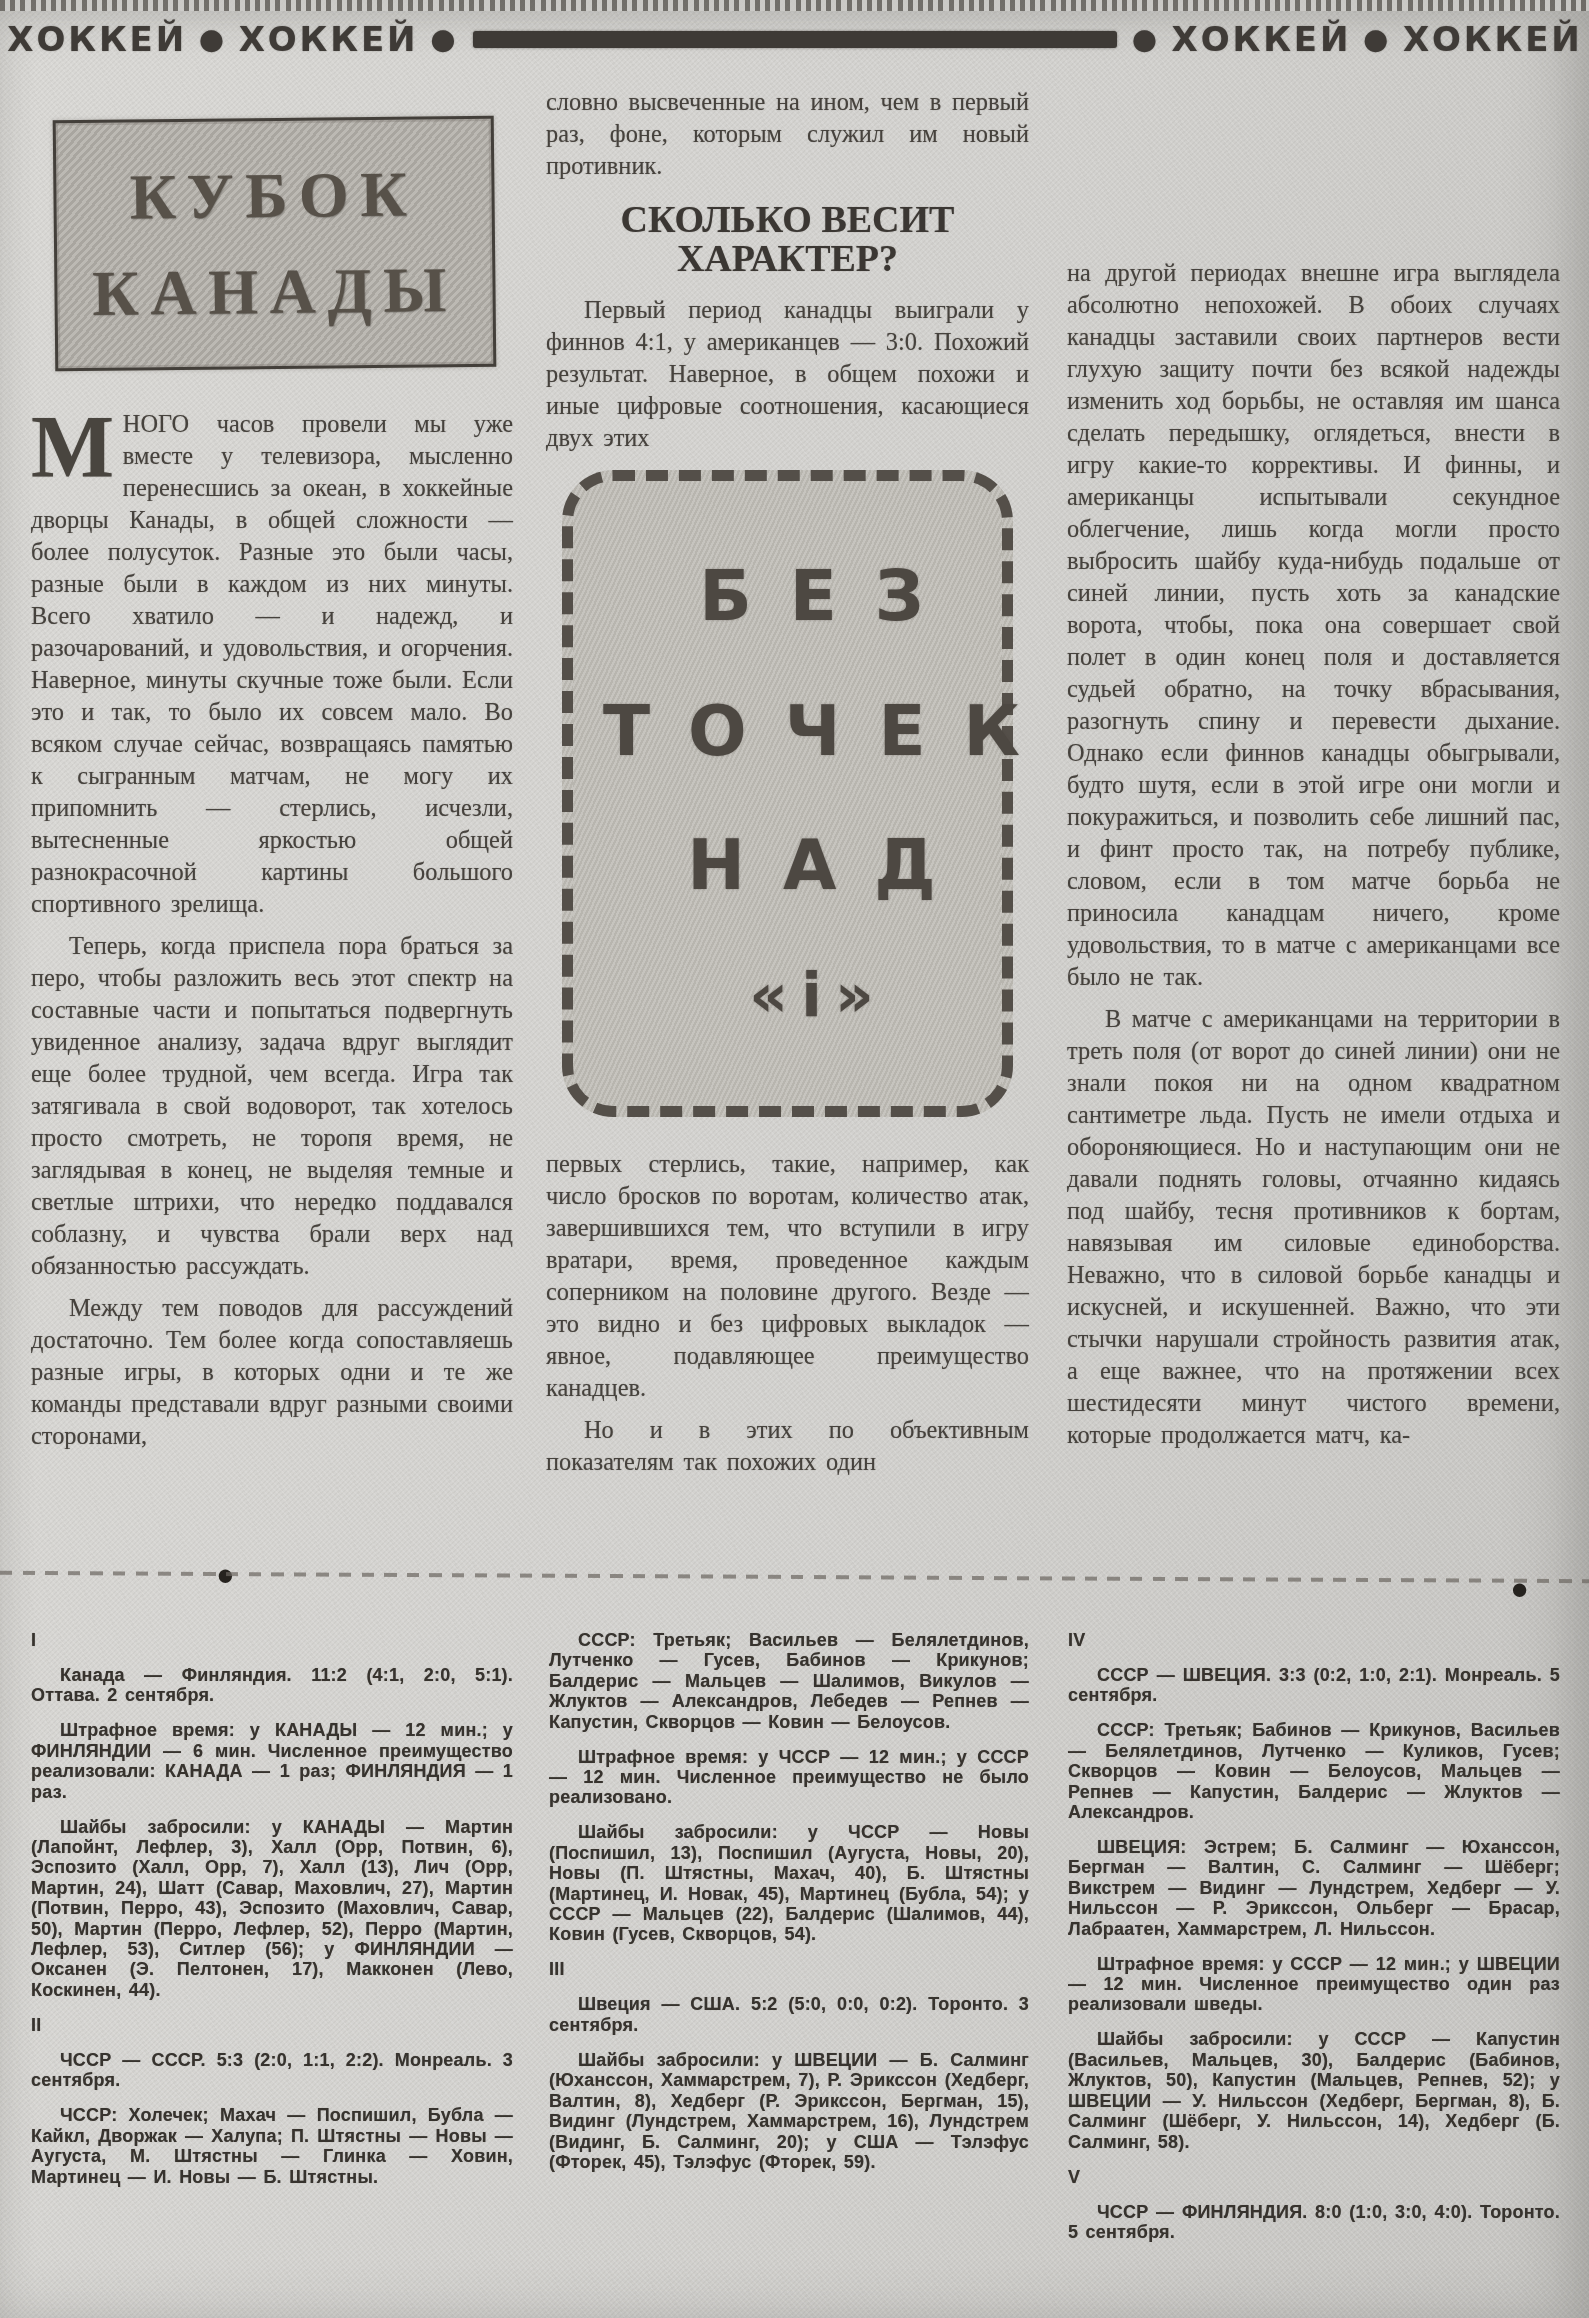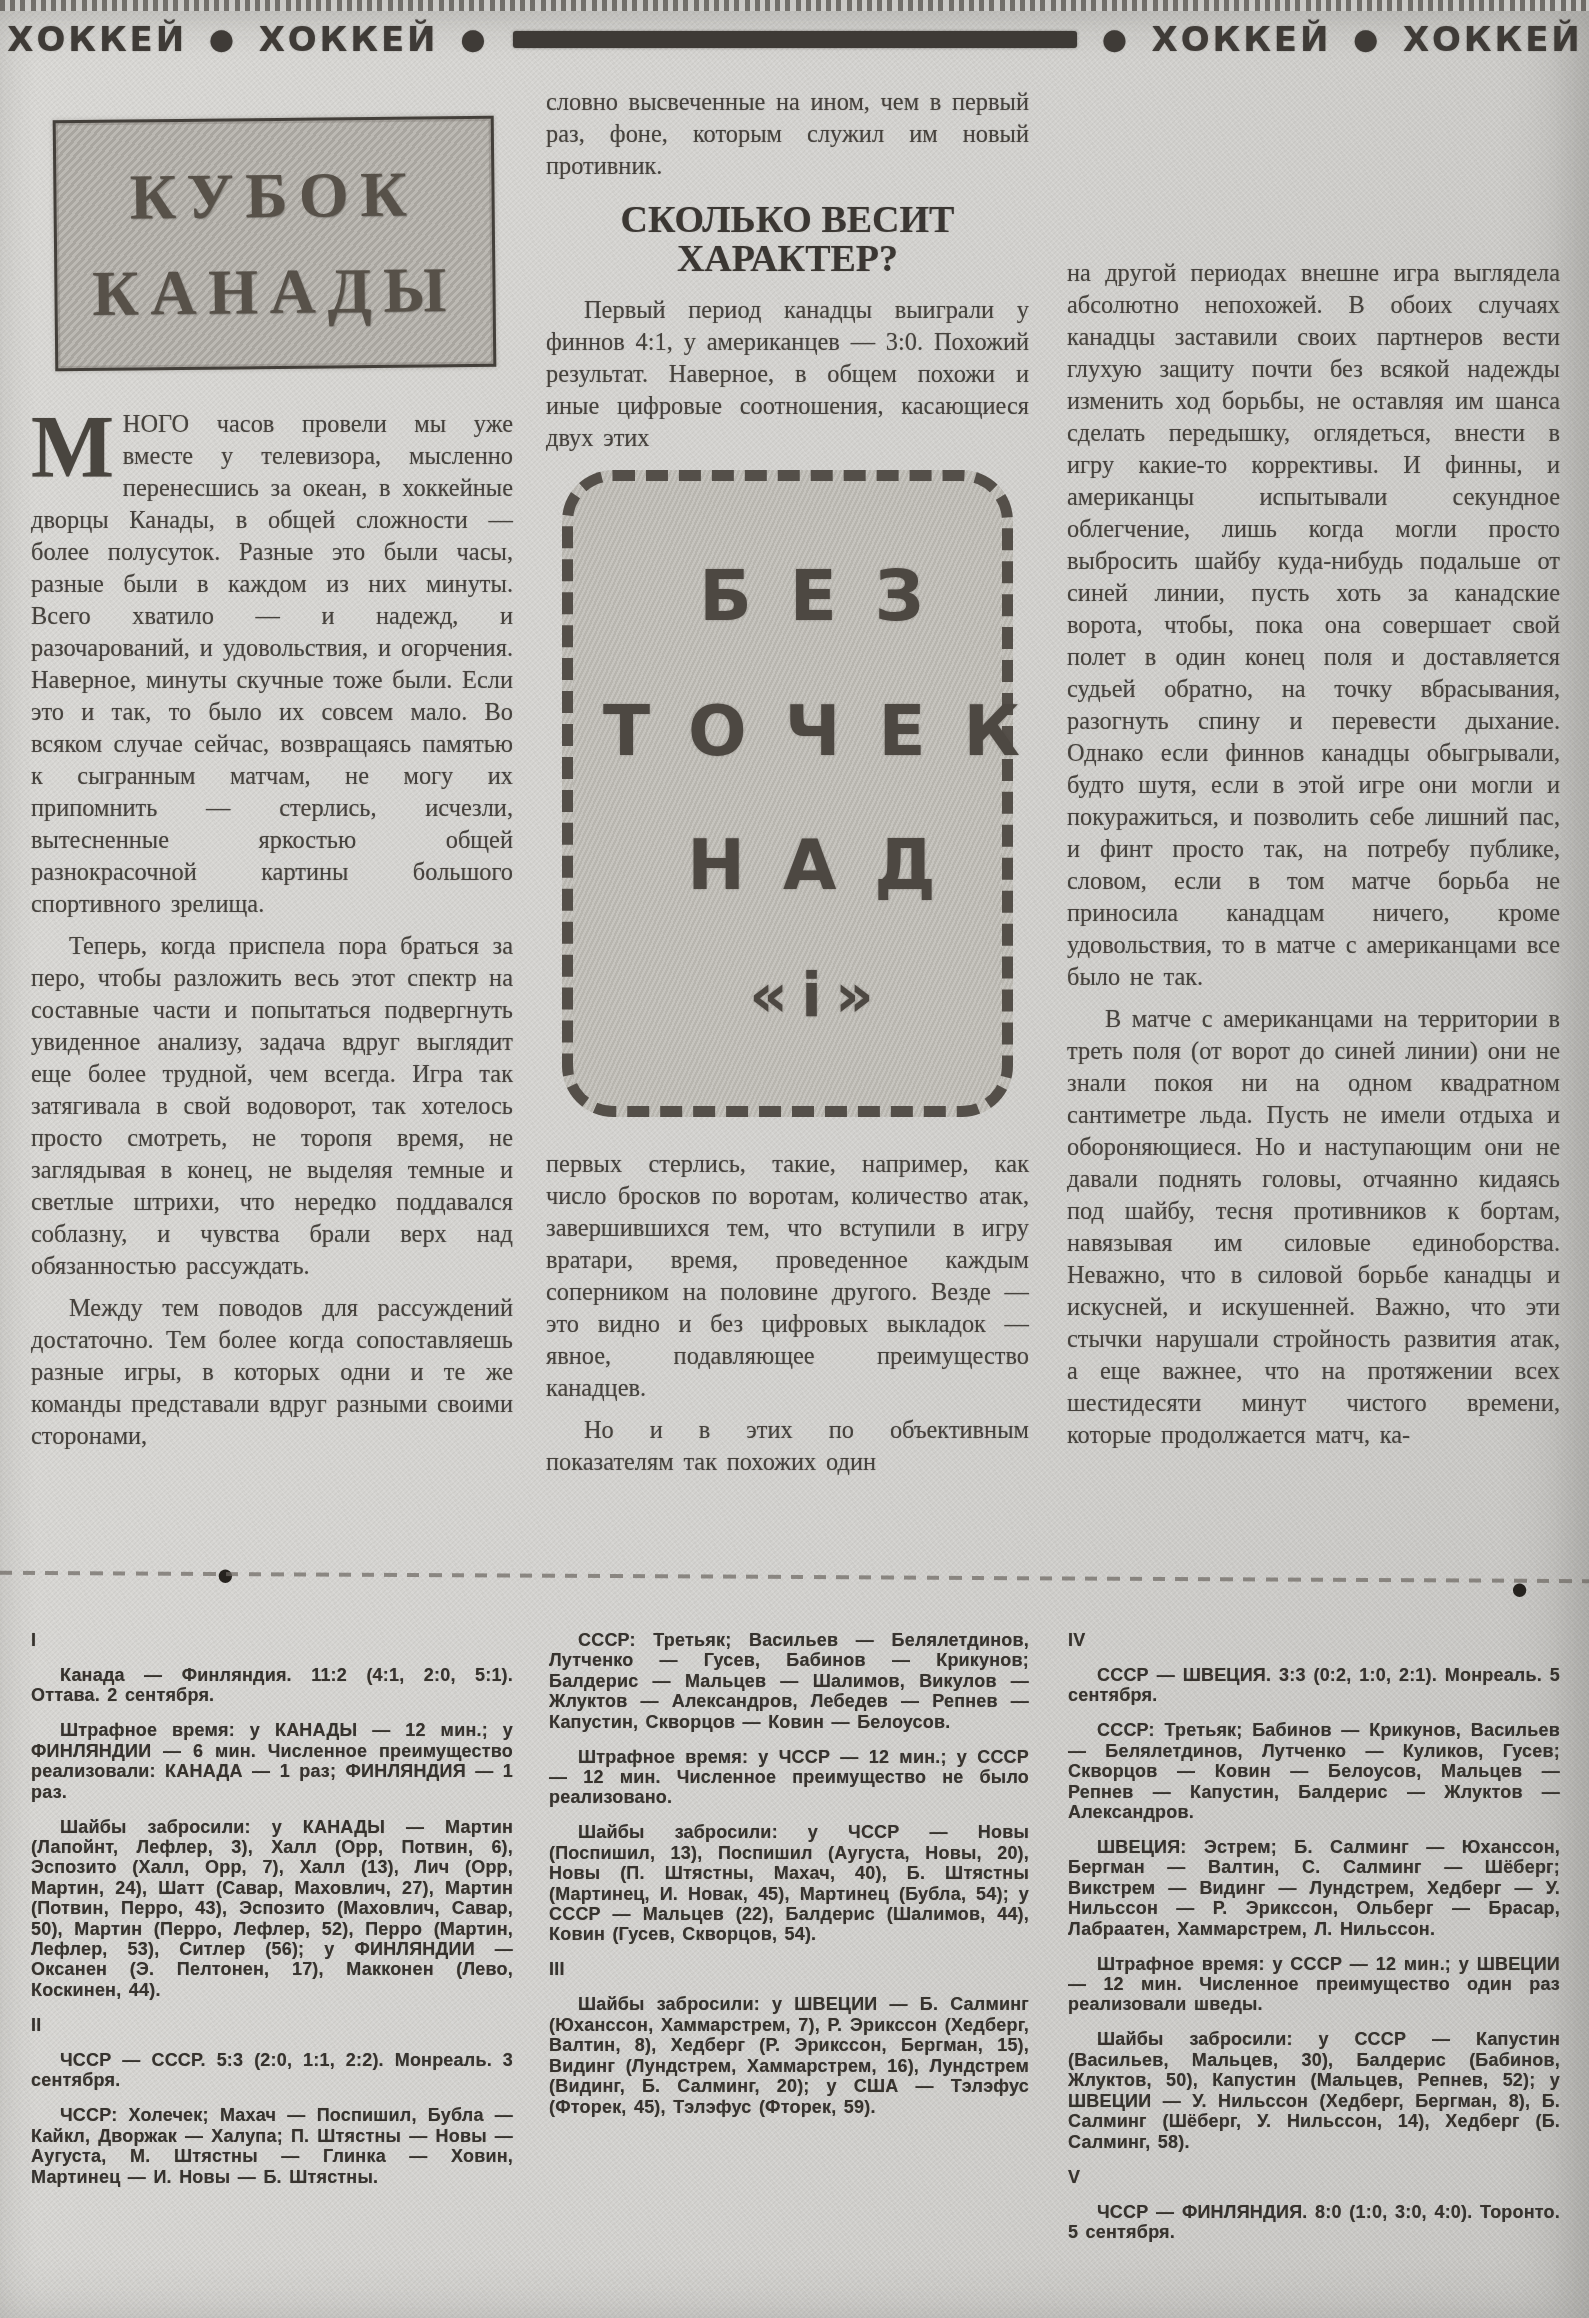--- a/index.html
+++ b/index.html
@@ -11,21 +11,21 @@
       repeating-linear-gradient(-43deg, rgba(96,92,86,.06) 0 1.5px, rgba(0,0,0,0) 1.5px 3.6px),
       linear-gradient(100deg,#d9d8d5 0%,#d2d1ce 55%,#c6c5c2 100%);
     box-shadow:inset -29px 0 58px rgba(88,86,82,.22), inset 0 17.5px 36px rgba(88,86,82,.15);
     font-family:"Liberation Serif", serif;color:#46423d;
   }
   .top-edge{position:absolute;top:0;left:0;width:100%;height:11px;
     background:repeating-linear-gradient(90deg,#5f5c57 0 5.1px,#cfcecb 5.1px 10.2px);opacity:.8;}
   
   .masthead{position:absolute;top:19px;left:0;width:100%;display:flex;align-items:center;
     font-family:"DejaVu Sans", sans-serif;font-weight:bold;font-size:34px;letter-spacing:2.9px;color:#3f3b37;
-    text-shadow:0 0 1.5px rgba(63,59,55,.45);gap:10px;}
+    text-shadow:0 0 1.5px rgba(63,59,55,.45);}
   .masthead .word{padding:0 7.3px;}
   .masthead .dot{font-size:29px;line-height:34px;padding:0 4.4px;}
   .masthead .bar{flex:1;height:17px;background:#3e3a36;margin:0 10.2px;border-radius:2.9px;
     box-shadow:0 0 2.9px rgba(60,56,52,.55);}
   
   .col{position:absolute;}
   .col-left{left:31px;top:86px;width:482px;}
   .col-mid{left:546px;top:86px;width:483px;}
   .col-right{left:1067px;top:257px;width:493px;}
   .body-text p{font-size:24.4px;line-height:32px;text-align:justify;margin:0 0 10.2px;
@@ -136,20 +136,21 @@
       <p>Шайбы забросили: у КАНАДЫ — Мартин (Лапойнт, Лефлер, 3), Халл (Орр, Потвин, 6), Эспозито (Халл, Орр, 7), Халл (13), Лич (Орр, Мартин, 24), Шатт (Савар, Маховлич, 27), Мартин (Потвин, Перро, 43), Эспозито (Маховлич, Савар, 50), Мартин (Перро, Лефлер, 52), Перро (Мартин, Лефлер, 53), Ситлер (56); у ФИНЛЯНДИИ — Оксанен (Э. Пелтонен, 17), Макконен (Лево, Коскинен, 44).</p>
       <p class="roman">II</p>
       <p>ЧССР — СССР. 5:3 (2:0, 1:1, 2:2). Монреаль. 3 сентября.</p>
       <p>ЧССР: Холечек; Махач — Поспишил, Бубла — Кайкл, Дворжак — Халупа; П. Штястны — Новы — Аугуста, М. Штястны — Глинка — Ховин, Мартинец — И. Новы — Б. Штястны.</p>
     </div>
     <div class="rcol rcol-2">
       <p>СССР: Третьяк; Васильев — Белялетдинов, Лутченко — Гусев, Бабинов — Крикунов; Балдерис — Мальцев — Шалимов, Викулов — Жлуктов — Александров, Лебедев — Репнев — Капустин, Скворцов — Ковин — Белоусов.</p>
       <p>Штрафное время: у ЧССР — 12 мин.; у СССР — 12 мин. Численное преимущество не было реализовано.</p>
       <p>Шайбы забросили: у ЧССР — Новы (Поспишил, 13), Поспишил (Аугуста, Новы, 20), Новы (П. Штястны, Махач, 40), Б. Штястны (Мартинец, И. Новак, 45), Мартинец (Бубла, 54); у СССР — Мальцев (22), Балдерис (Шалимов, 44), Ковин (Гусев, Скворцов, 54).</p>
       <p class="roman">III</p>
+      <p>Швеция — США. 5:2 (5:0, 0:0, 0:2). Торонто. 3 сентября.</p>
       <p>Шайбы забросили: у ШВЕЦИИ — Б. Салминг (Юханссон, Хаммарстрем, 7), Р. Эрикссон (Хедберг, Валтин, 8), Хедберг (Р. Эрикссон, Бергман, 15), Видинг (Лундстрем, Хаммарстрем, 16), Лундстрем (Видинг, Б. Салминг, 20); у США — Тэлэфус (Фторек, 45), Тэлэфус (Фторек, 59).</p>
     </div>
     <div class="rcol rcol-3">
       <p class="roman lead-top">IV</p>
       <p>СССР — ШВЕЦИЯ. 3:3 (0:2, 1:0, 2:1). Монреаль. 5 сентября.</p>
       <p>СССР: Третьяк; Бабинов — Крикунов, Васильев — Белялетдинов, Лутченко — Куликов, Гусев; Скворцов — Ковин — Белоусов, Мальцев — Репнев — Капустин, Балдерис — Жлуктов — Александров.</p>
       <p>ШВЕЦИЯ: Эстрем; Б. Салминг — Юханссон, Бергман — Валтин, С. Салминг — Шёберг; Викстрем — Видинг — Лундстрем, Хедберг — У. Нильссон — Р. Эрикссон, Ольберг — Брасар, Лабраатен, Хаммарстрем, Л. Нильссон.</p>
       <p>Штрафное время: у СССР — 12 мин.; у ШВЕЦИИ — 12 мин. Численное преимущество один раз реализовали шведы.</p>
       <p>Шайбы забросили: у СССР — Капустин (Васильев, Мальцев, 30), Балдерис (Бабинов, Жлуктов, 50), Капустин (Мальцев, Репнев, 52); у ШВЕЦИИ — У. Нильссон (Хедберг, Бергман, 8), Б. Салминг (Шёберг, У. Нильссон, 14), Хедберг (Б. Салминг, 58).</p>
       <p class="roman">V</p>

